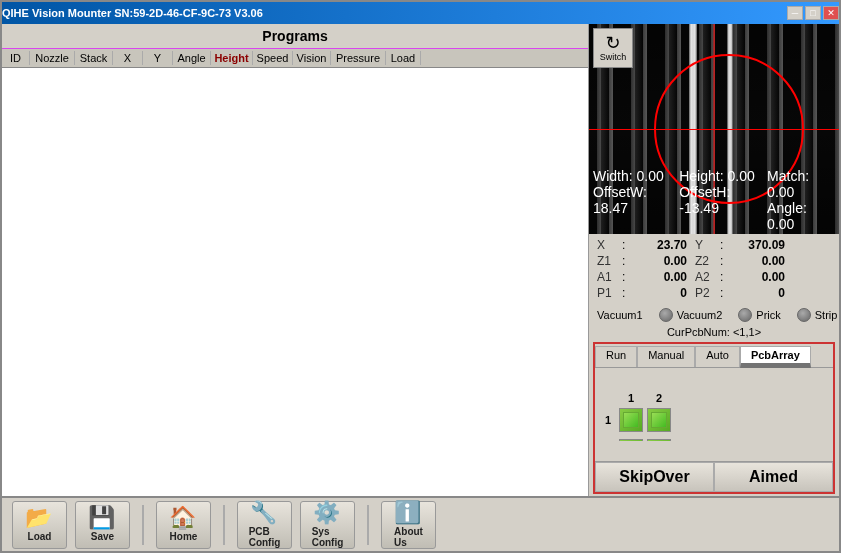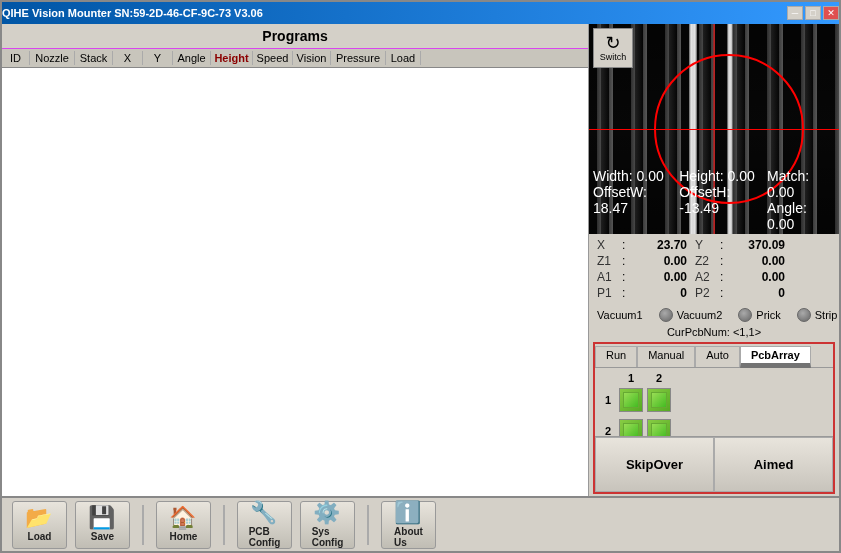--- a/index.html
+++ b/index.html
@@ -259,20 +259,21 @@
     }
     
     .pcb-section {
       flex: 1;
       border: 2px solid #cc3333;
       margin: 2px 4px;
       display: flex;
       flex-direction: column;
       background: #d4d0c8;
       overflow: hidden;
+      gap: 20px;
     }
     .pcb-tabs {
       display: flex;
       border-bottom: 1px solid #999;
       background: #d4d0c8;
       flex-shrink: 0;
     }
     .pcb-tab {
       padding: 2px 10px;
       font-size: 11px;
@@ -335,26 +336,26 @@
       border: 1px solid #66aa33;
     }
     
     .pcb-actions {
       display: flex;
       border-top: 1px solid #999;
       flex-shrink: 0;
     }
     .pcb-action-btn {
       flex: 1;
-      padding: 19px;
+      padding: 5px;
       text-align: center;
       border: 1px solid #aaa;
       background: linear-gradient(to bottom, #e8e4dc, #c8c4bc);
       cursor: pointer;
-      font-size: 13px;
+      font-size: 16px;
       font-weight: bold;
     }
     
     .bottom-toolbar {
       height: 55px;
       background: #d4d0c8;
       border-top: 2px solid #888;
       display: flex;
       align-items: center;
       padding: 2px 10px;

